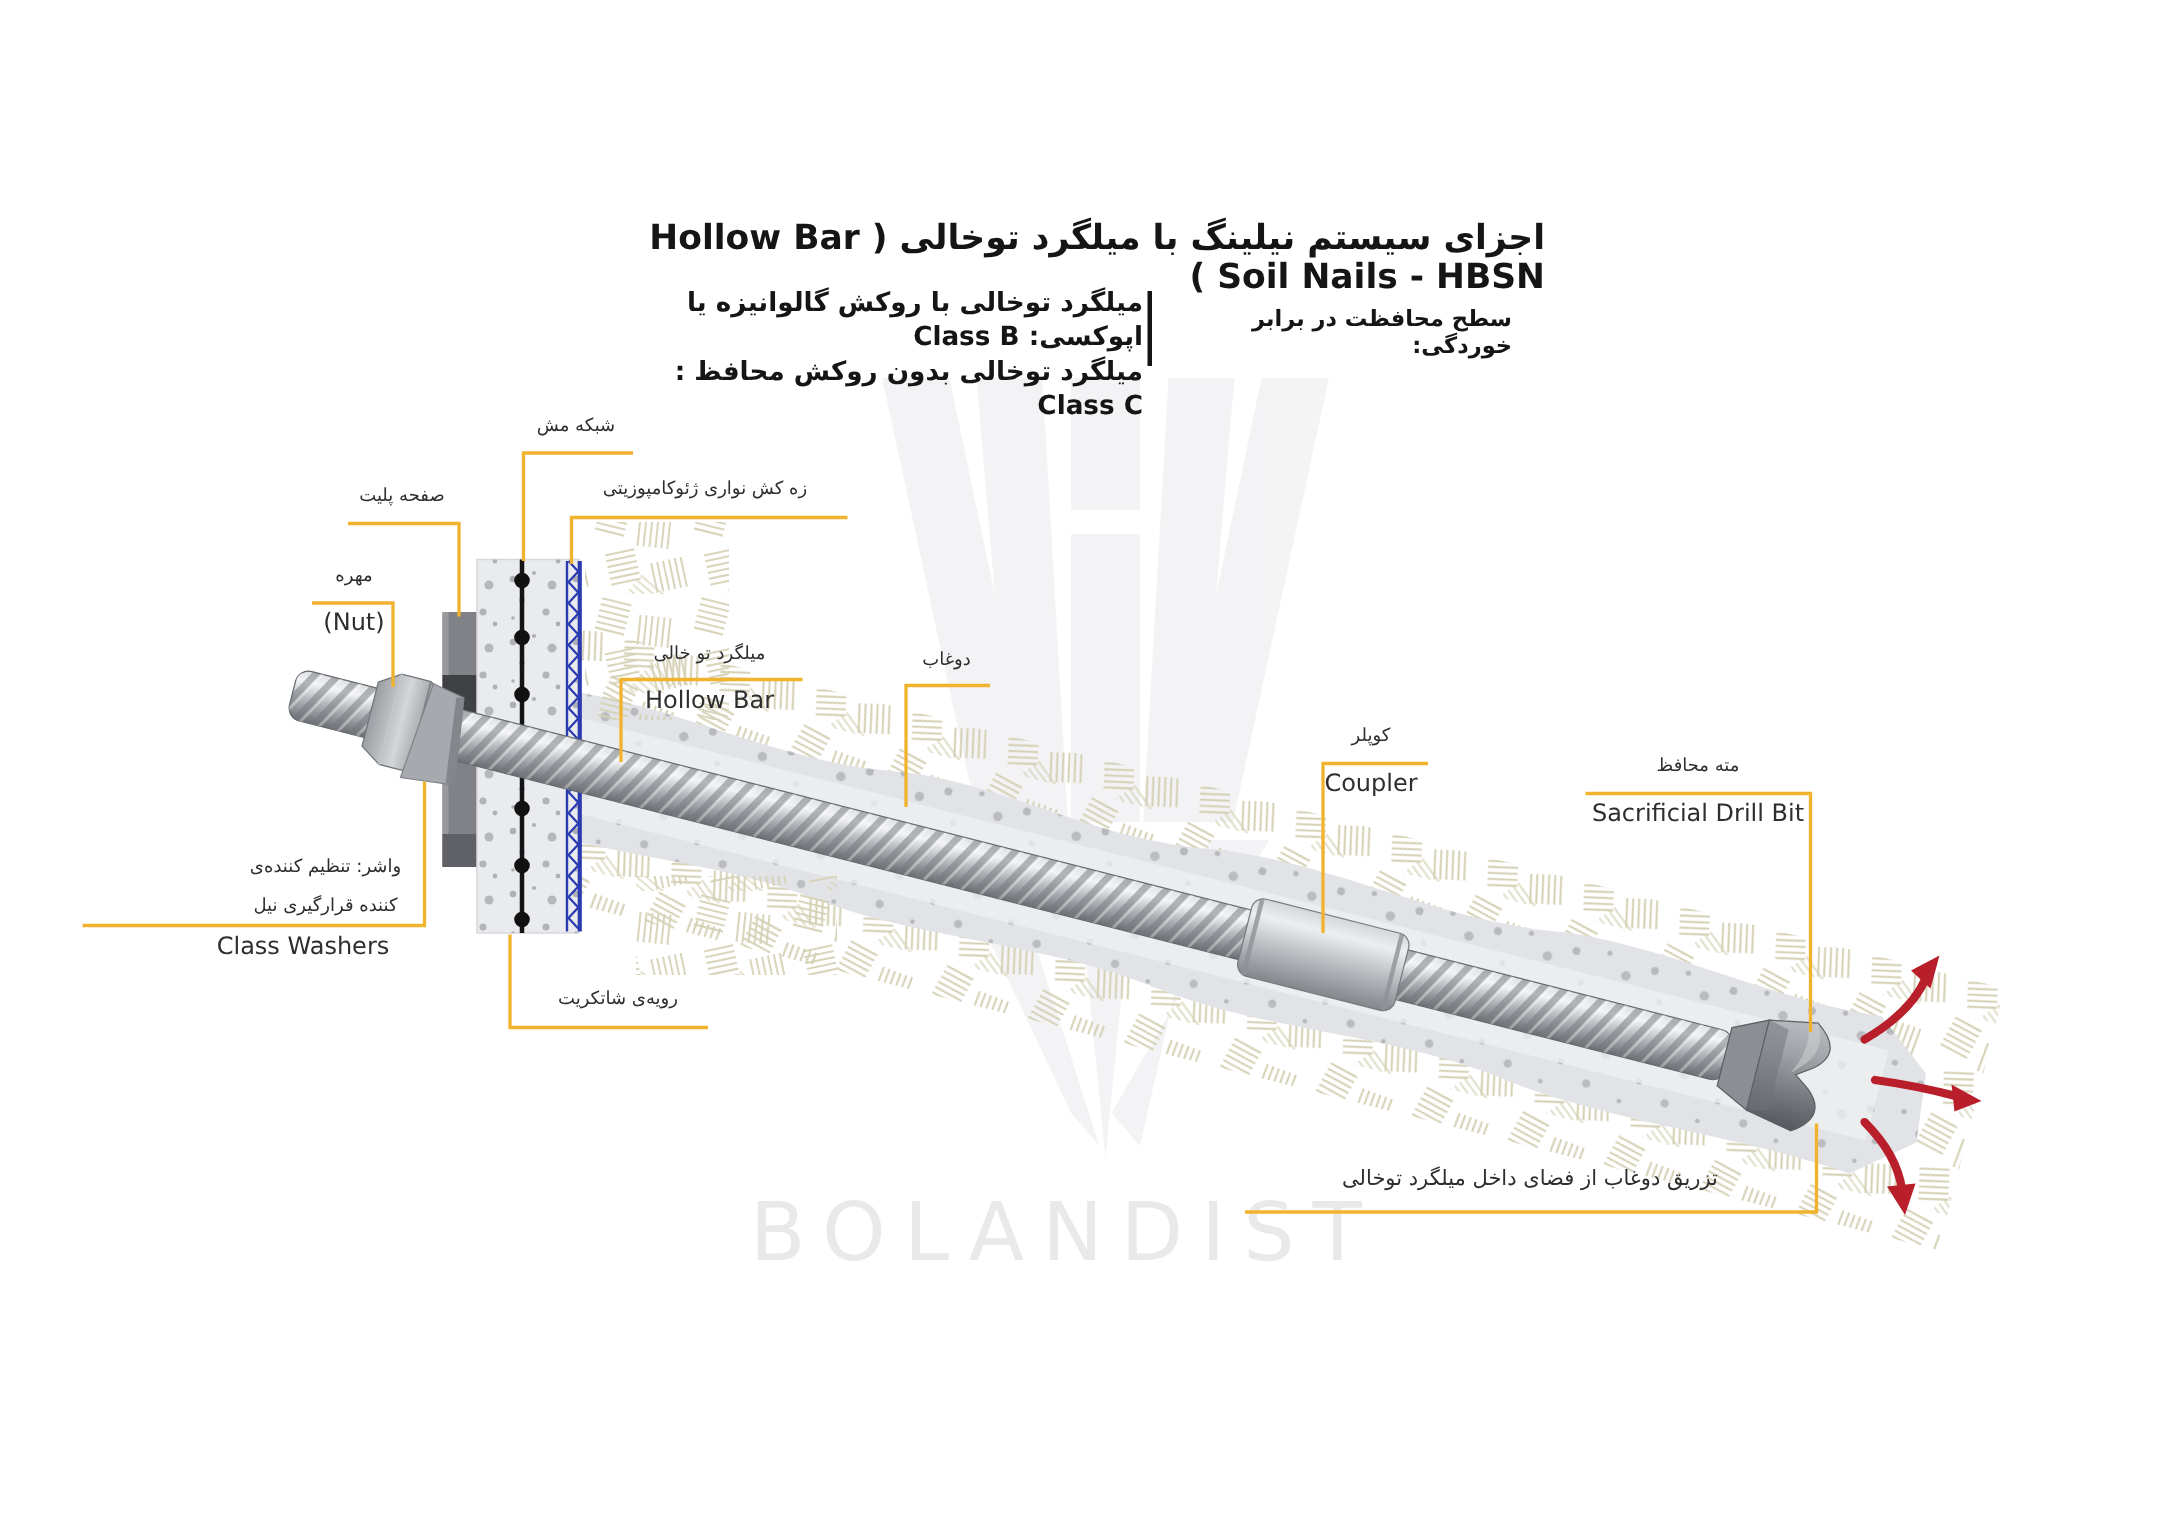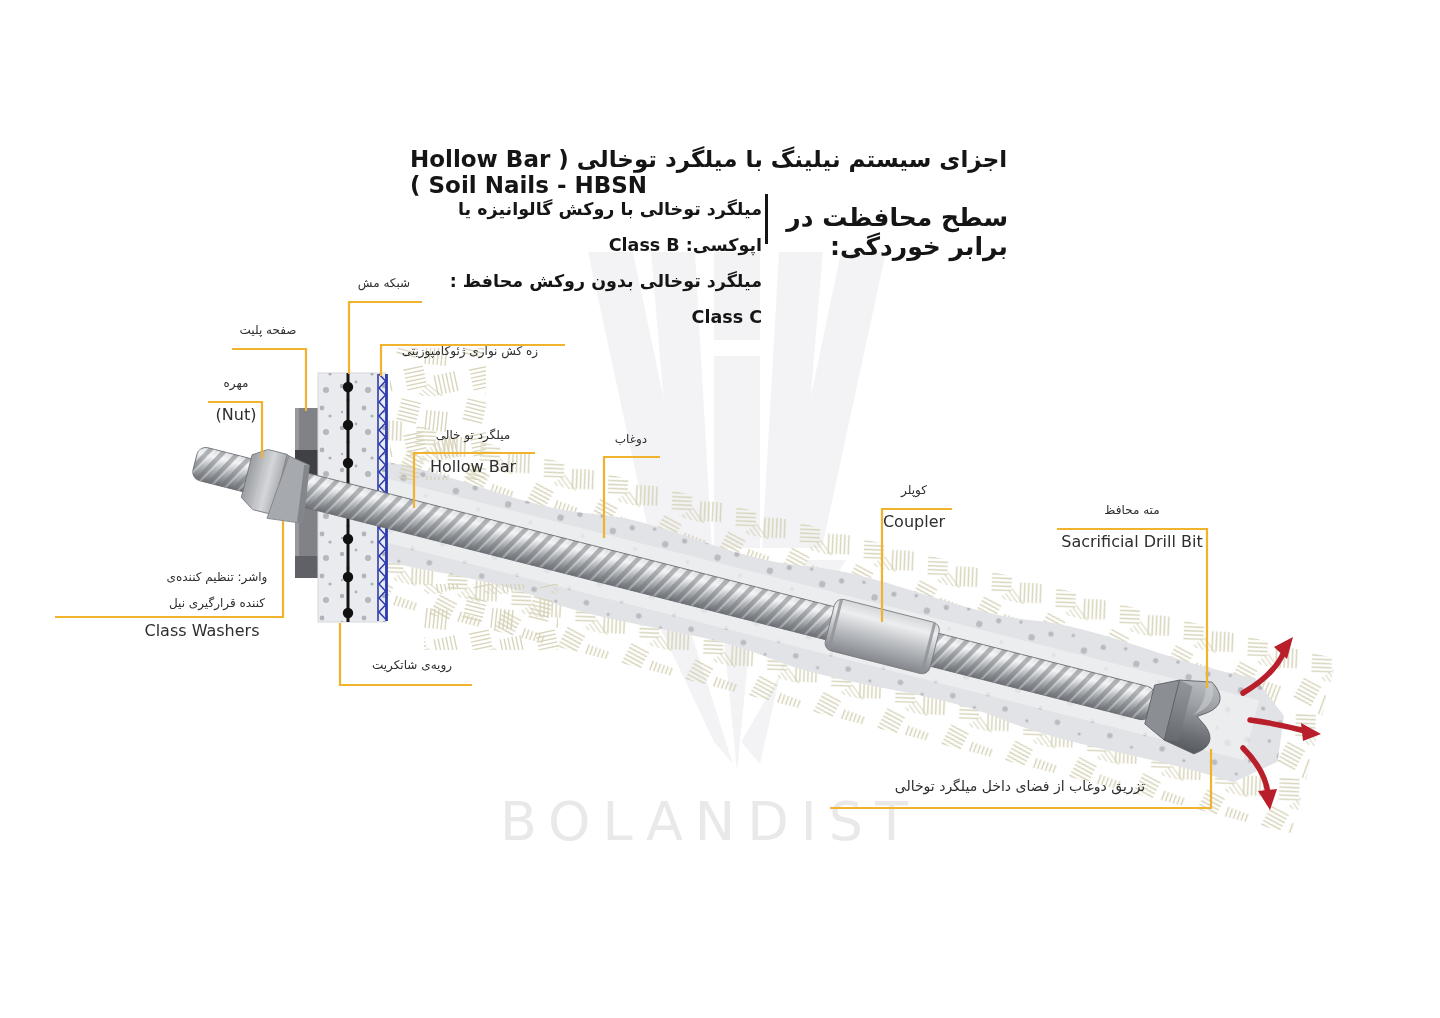--- a/index.html
+++ b/index.html
@@ -6,25 +6,25 @@
   .stage{position:relative;width:1440px;height:1018px;background:#ffffff;overflow:hidden;
          font-family:"DejaVu Sans", sans-serif;}
   .stage svg.diagram{position:absolute;left:0;top:0;z-index:2;}
   .wm-text{position:absolute;left:440px;top:790px;width:540px;z-index:1;
            text-align:center;font-size:54px;letter-spacing:12px;color:#e9e9ea;
            font-weight:400;}
   .lbl{position:absolute;z-index:3;color:#2e2e2e;line-height:1.35;}
   .fa{direction:rtl;font-size:12px;text-align:center;}
   .en{direction:ltr;font-size:16px;text-align:center;}
   .title{position:absolute;left:410px;top:146px;width:620px;z-index:3;
-         direction:rtl;text-align:left;font-size:23px;font-weight:700;color:#151515;}
+         direction:rtl;text-align:right;font-size:23px;font-weight:700;color:#151515;}
   .class-lines{position:absolute;left:418px;top:191px;width:344px;z-index:3;
-         direction:rtl;text-align:right;font-size:17.5px;font-weight:700;color:#151515;line-height:36px;}
+         direction:rtl;text-align:right;font-size:17.5px;font-weight:700;color:#151515;line-height:23px;}
   .corr-heading{position:absolute;left:770px;top:203px;width:238px;z-index:3;
-         direction:rtl;text-align:right;font-size:25px;font-weight:700;color:#151515;}
+         direction:rtl;text-align:right;font-size:15px;font-weight:700;color:#151515;}
   .vdivider{position:absolute;left:765px;top:194px;width:3px;height:50px;background:#141414;z-index:3;}
   .washer-fa{line-height:26px;}
 </style>
 </head>
 <body>
 
 <div class="stage">
 
   <div class="wm-text">BOLANDIST</div>
 
@@ -206,21 +206,21 @@
 
   <div class="class-lines">
     <div>میلگرد توخالی با روکش گالوانیزه یا اپوکسی: Class B</div>
     <div>میلگرد توخالی بدون روکش محافظ : Class C</div>
   </div>
   <div class="vdivider"></div>
   <div class="corr-heading">سطح محافظت در برابر خوردگی:</div>
 
   <div class="lbl fa" style="left:328px;top:275px;width:112px;">شبکه مش</div>
   <div class="lbl fa" style="left:218px;top:322px;width:100px;">صفحه پلیت</div>
-  <div class="lbl fa" style="left:368px;top:317px;width:204px;margin-top:26px;">زه کش نواری ژئوکامپوزیتی</div>
+  <div class="lbl fa" style="left:368px;top:317px;width:204px;">زه کش نواری ژئوکامپوزیتی</div>
 
   <div class="lbl fa" style="left:198px;top:375px;width:76px;">مهره</div>
   <div class="lbl en" style="left:198px;top:404px;width:76px;">(Nut)</div>
 
   <div class="lbl fa" style="left:406px;top:427px;width:134px;">میلگرد تو خالی</div>
   <div class="lbl en" style="left:406px;top:456px;width:134px;">Hollow Bar</div>
 
   <div class="lbl fa" style="left:586px;top:431px;width:90px;">دوغاب</div>
 
   <div class="lbl fa" style="left:868px;top:482px;width:92px;">کوپلر</div>

